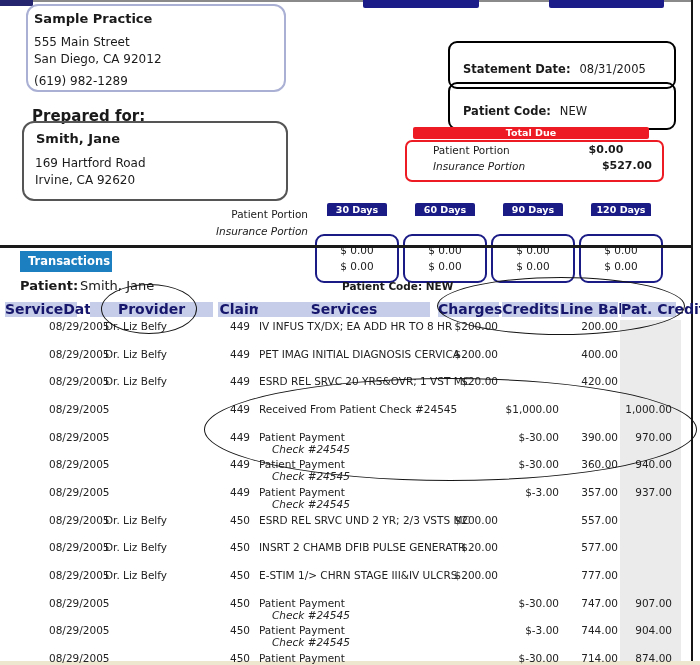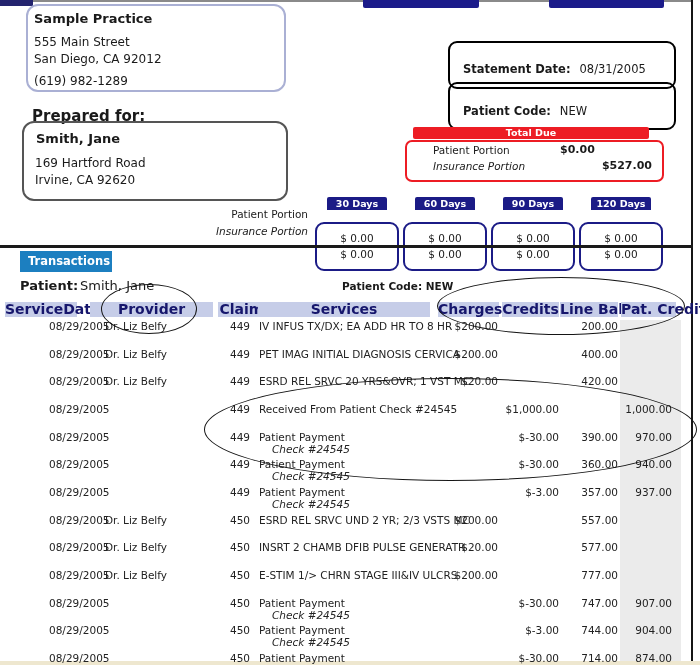--- a/index.html
+++ b/index.html
@@ -31,28 +31,28 @@
   .pc-box{left:448px;top:82px;width:211px;height:34px;border:2.5px solid #000;border-radius:9px;
           display:flex;align-items:center;padding:10px 0 0 13px;font-size:11.5px;}
   .blabel{font-weight:bold;}
   .bvalue{margin-left:9px;}
   
   .td-bar{left:413px;top:127px;width:236px;height:12px;background:#ED1C24;color:#fff;
           font-size:9.5px;font-weight:bold;text-align:center;line-height:12px;border-radius:2px;}
   .td-box{left:405px;top:140px;width:255px;height:38px;border:2.5px solid #ED1C24;border-radius:7px;}
   .td-l1{left:433px;top:144px;font-size:10.5px;}
   .td-l2{left:433px;top:160px;font-size:10.5px;font-style:italic;}
-  .td-v1{left:560px;top:143px;width:92px;text-align:left;font-size:11px;font-weight:bold;}
+  .td-v1{left:560px;top:143px;width:92px;text-align:center;font-size:11px;font-weight:bold;}
   .td-v2{left:560px;top:159px;width:92px;text-align:right;font-size:11px;font-weight:bold;}
   
   .ag-l1{left:188px;top:208px;width:120px;text-align:right;font-size:10.5px;}
   .ag-l2{left:188px;top:225px;width:120px;text-align:right;font-size:10.5px;font-style:italic;}
   .aging-cols{left:315px;top:185px;display:flex;gap:4px;}
   .aging-col{width:84px;}
-  .aging-head{width:60px;height:13px;margin:12px auto;background:#1b1b86;color:#fff;
+  .aging-head{width:60px;height:13px;margin:18px auto;background:#1b1b86;color:#fff;
               font-size:9.5px;font-weight:bold;text-align:center;line-height:13px;border-radius:2px 2px 0 0;}
   .aging-box{height:39px;border:2.5px solid #1b1b86;border-radius:9px;background:#fff;padding-top:6px;}
   .aging-val{text-align:center;font-size:10.5px;line-height:16px;}
   
   .sep-line{left:0;top:245px;width:693px;height:2.5px;background:#1a1a1a;}
   .tab{left:20px;top:251px;width:92px;height:21px;background:#1c7fc0;color:#fff;
        font-size:11.5px;font-weight:bold;line-height:21px;padding-left:8px;box-sizing:border-box;}
   .pt-label{left:20px;top:278px;font-size:13px;font-weight:bold;text-align:center;}
   .pt-name{left:80px;top:278px;font-size:13px;}
   .pt-code{left:342px;top:280px;font-size:10.5px;font-weight:bold;}

